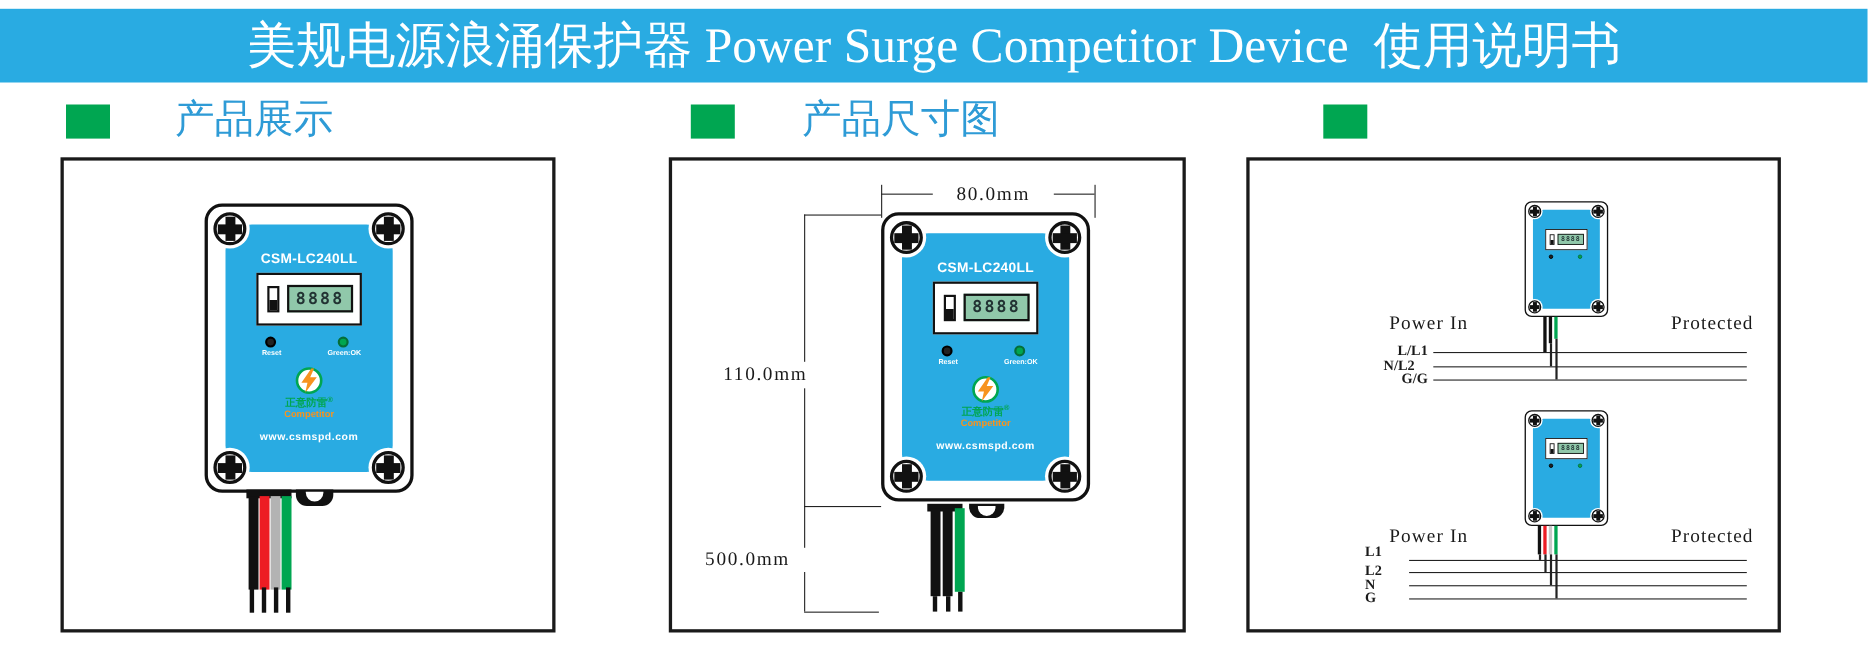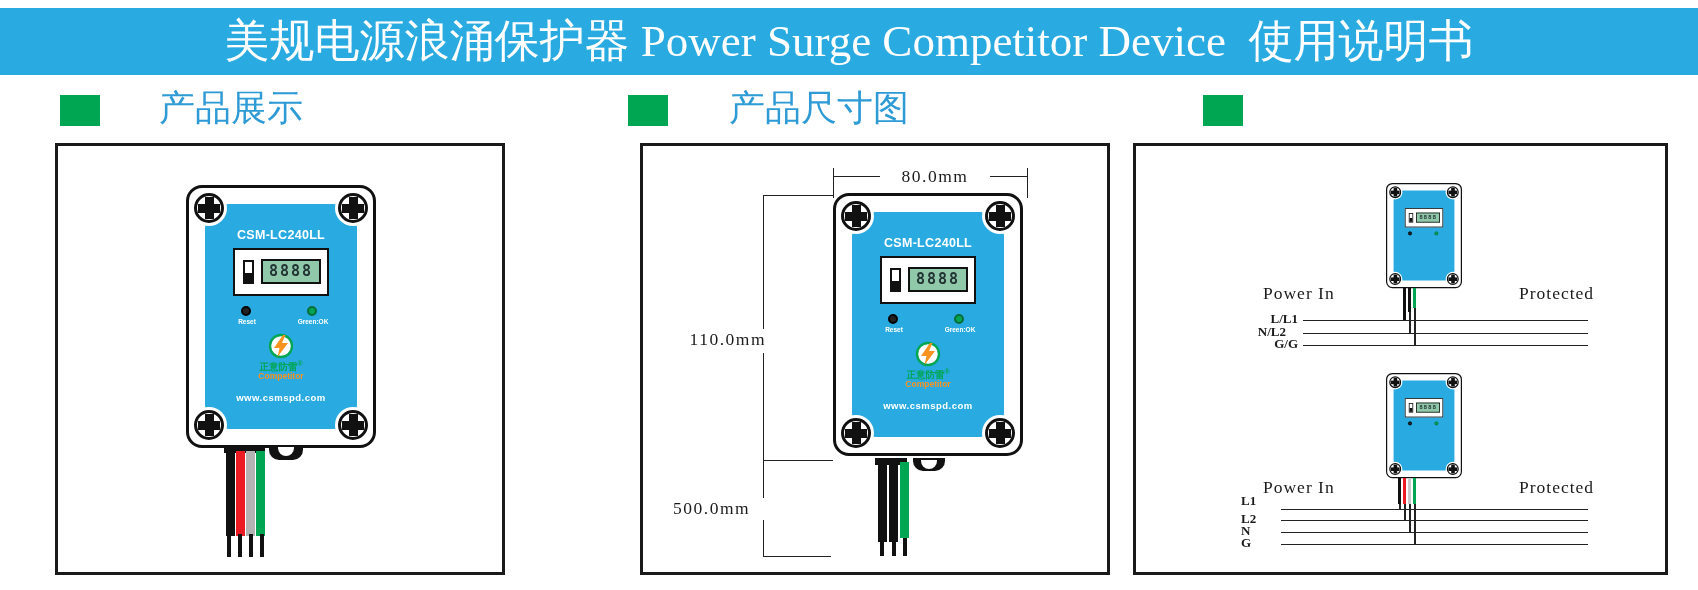--- a/index.html
+++ b/index.html
@@ -10,22 +10,22 @@
   .header-title{position:absolute;left:0;top:0;width:100%;height:67px;line-height:66px;
           text-align:center;color:#fff;font-size:45px;white-space:pre;
           font-family:"Liberation Serif", serif;}
   
   .sec-square{position:absolute;width:40px;height:31px;background:#00A651;top:95px;}
   .sec-title{position:absolute;top:86px;height:44px;line-height:44px;font-size:36px;color:#2E9BD6;
           font-family:"Liberation Serif", serif;white-space:nowrap;margin-left:46px;}
   
   .panel{position:absolute;top:143px;height:432px;background:#fff;border:3px solid #1a1a1a;box-sizing:border-box;}
   #panel-1{left:55px;width:450px;}
-  #panel-2{left:640px;width:470px;}
-  #panel-3{left:1133px;width:535px;}
+  #panel-2{left:608px;width:470px;}
+  #panel-3{left:1133px;width:486px;}
   
   .device{position:absolute;width:190px;height:263px;background:#fff;border:3px solid #111;
           border-radius:16px;box-sizing:border-box;}
   .device .face{position:absolute;left:16px;right:16px;top:16px;bottom:16px;background:#29ABE2;border-radius:24px;}
   .screw{position:absolute;width:30px;height:30px;border-radius:50%;background:#fff;border:3px solid #111;
           box-sizing:border-box;box-shadow:0 0 0 3px #fff;}
   .screw::before{content:"";position:absolute;left:50%;top:1px;bottom:1px;width:9px;margin-left:-4.5px;background:#111;}
   .screw::after{content:"";position:absolute;top:50%;left:1px;right:1px;height:9px;margin-top:-4.5px;background:#111;}
   .screw.tl{left:5px;top:5px;} .screw.tr{right:5px;top:5px;}
   .screw.bl{left:5px;bottom:5px;} .screw.br{right:5px;bottom:5px;}

